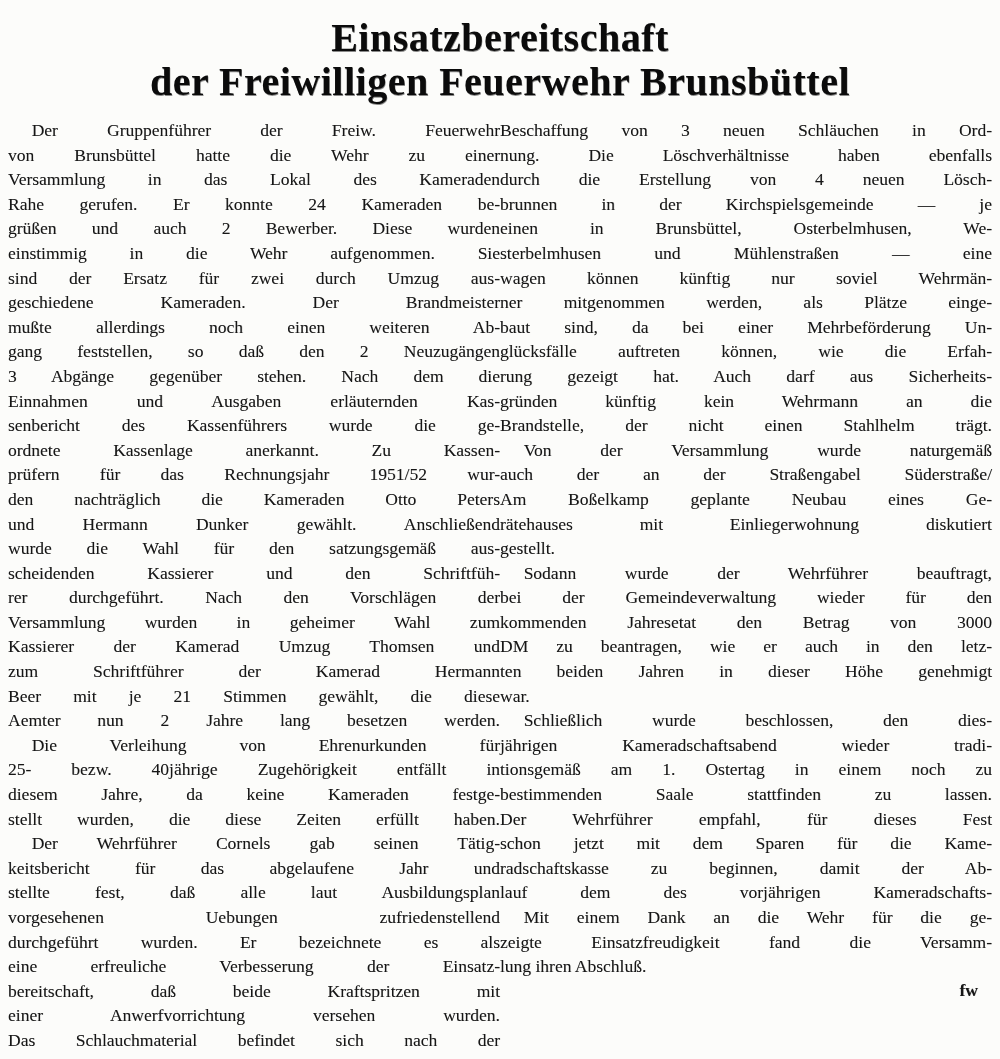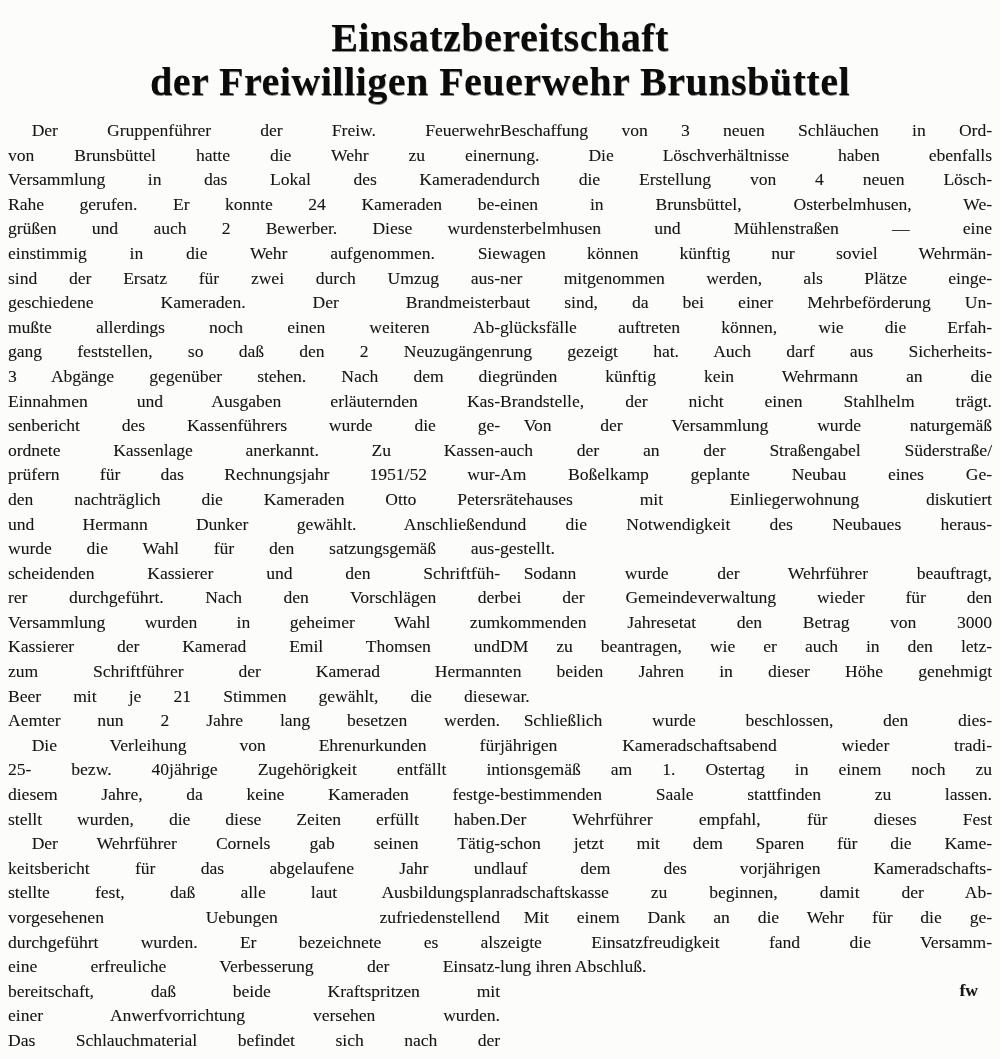--- a/index.html
+++ b/index.html
@@ -78,21 +78,21 @@
         <div class="line just">Einnahmen und Ausgaben erläuternden Kas-</div>
         <div class="line just">senbericht des Kassenführers wurde die ge-</div>
         <div class="line just">ordnete Kassenlage anerkannt. Zu Kassen-</div>
         <div class="line just">prüfern für das Rechnungsjahr 1951/52 wur-</div>
         <div class="line just">den nachträglich die Kameraden Otto Peters</div>
         <div class="line just">und Hermann Dunker gewählt. Anschließend</div>
         <div class="line just">wurde die Wahl für den satzungsgemäß aus-</div>
         <div class="line just">scheidenden Kassierer und den Schriftfüh-</div>
         <div class="line just">rer durchgeführt. Nach den Vorschlägen der</div>
         <div class="line just">Versammlung wurden in geheimer Wahl zum</div>
-        <div class="line just">Kassierer der Kamerad Emil Thomsen und</div>
+        <div class="line just">Kassierer der Kamerad Umzug Thomsen und</div>
         <div class="line just">zum Schriftführer der Kamerad Hermann</div>
         <div class="line just">Beer mit je 21 Stimmen gewählt, die diese</div>
         <div class="line just">Aemter nun 2 Jahre lang besetzen werden.</div>
         <div class="line just indent">Die Verleihung von Ehrenurkunden für</div>
         <div class="line just">25- bezw. 40jährige Zugehörigkeit entfällt in</div>
         <div class="line just">diesem Jahre, da keine Kameraden festge-</div>
         <div class="line just">stellt wurden, die diese Zeiten erfüllt haben.</div>
         <div class="line just indent">Der Wehrführer Cornels gab seinen Tätig-</div>
         <div class="line just">keitsbericht für das abgelaufene Jahr und</div>
         <div class="line just">stellte fest, daß alle laut Ausbildungsplan</div>
@@ -100,49 +100,49 @@
         <div class="line just">durchgeführt wurden. Er bezeichnete es als</div>
         <div class="line just">eine erfreuliche Verbesserung der Einsatz-</div>
         <div class="line just">bereitschaft, daß beide Kraftspritzen mit</div>
         <div class="line just">einer Anwerfvorrichtung versehen wurden.</div>
         <div class="line just">Das Schlauchmaterial befindet sich nach der</div>
       </div>
     <div class="col">
         <div class="line just">Beschaffung von 3 neuen Schläuchen in Ord-</div>
         <div class="line just">nung. Die Löschverhältnisse haben ebenfalls</div>
         <div class="line just">durch die Erstellung von 4 neuen Lösch-</div>
+        <div class="line just">brunnen in der Kirchspielsgemeinde — je</div>
         <div class="line just">einen in Brunsbüttel, Osterbelmhusen, We-</div>
         <div class="line just">sterbelmhusen und Mühlenstraßen — eine</div>
         <div class="line just">wagen können künftig nur soviel Wehrmän-</div>
         <div class="line just">ner mitgenommen werden, als Plätze einge-</div>
         <div class="line just">baut sind, da bei einer Mehrbeförderung Un-</div>
         <div class="line just">glücksfälle auftreten können, wie die Erfah-</div>
         <div class="line just">rung gezeigt hat. Auch darf aus Sicherheits-</div>
         <div class="line just">gründen künftig kein Wehrmann an die</div>
         <div class="line just">Brandstelle, der nicht einen Stahlhelm trägt.</div>
         <div class="line just indent">Von der Versammlung wurde naturgemäß</div>
         <div class="line just">auch der an der Straßengabel Süderstraße/</div>
         <div class="line just">Am Boßelkamp geplante Neubau eines Ge-</div>
         <div class="line just">rätehauses mit Einliegerwohnung diskutiert</div>
-        <div class="line just">und die Notwendigkeit des Neubaues heraus-</div>
         <div class="line">gestellt.</div>
         <div class="line just indent">Sodann wurde der Wehrführer beauftragt,</div>
         <div class="line just">bei der Gemeindeverwaltung wieder für den</div>
         <div class="line just">kommenden Jahresetat den Betrag von 3000</div>
         <div class="line just">DM zu beantragen, wie er auch in den letz-</div>
         <div class="line just">ten beiden Jahren in dieser Höhe genehmigt</div>
         <div class="line">war.</div>
         <div class="line just indent">Schließlich wurde beschlossen, den dies-</div>
         <div class="line just">jährigen Kameradschaftsabend wieder tradi-</div>
         <div class="line just">tionsgemäß am 1. Ostertag in einem noch zu</div>
         <div class="line just">bestimmenden Saale stattfinden zu lassen.</div>
         <div class="line just">Der Wehrführer empfahl, für dieses Fest</div>
         <div class="line just">schon jetzt mit dem Sparen für die Kame-</div>
+        <div class="line just">radschaftskasse zu beginnen, damit der Ab-</div>
         <div class="line just">lauf dem des vorjährigen Kameradschafts-</div>
-        <div class="line just">radschaftskasse zu beginnen, damit der Ab-</div>
         <div class="line just indent">Mit einem Dank an die Wehr für die ge-</div>
         <div class="line just">zeigte Einsatzfreudigkeit fand die Versamm-</div>
         <div class="line sigline">
           <span>lung ihren Abschluß.</span>
           <span class="sig">fw</span>
         </div>
       </div>
   </div>
 </div>
 

